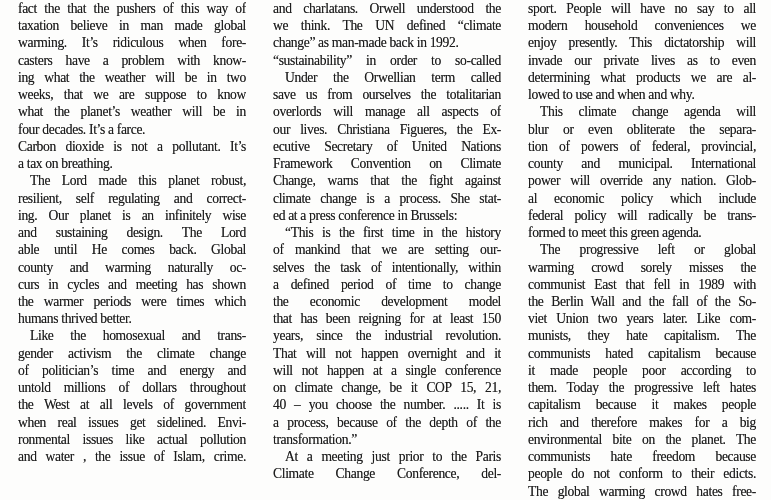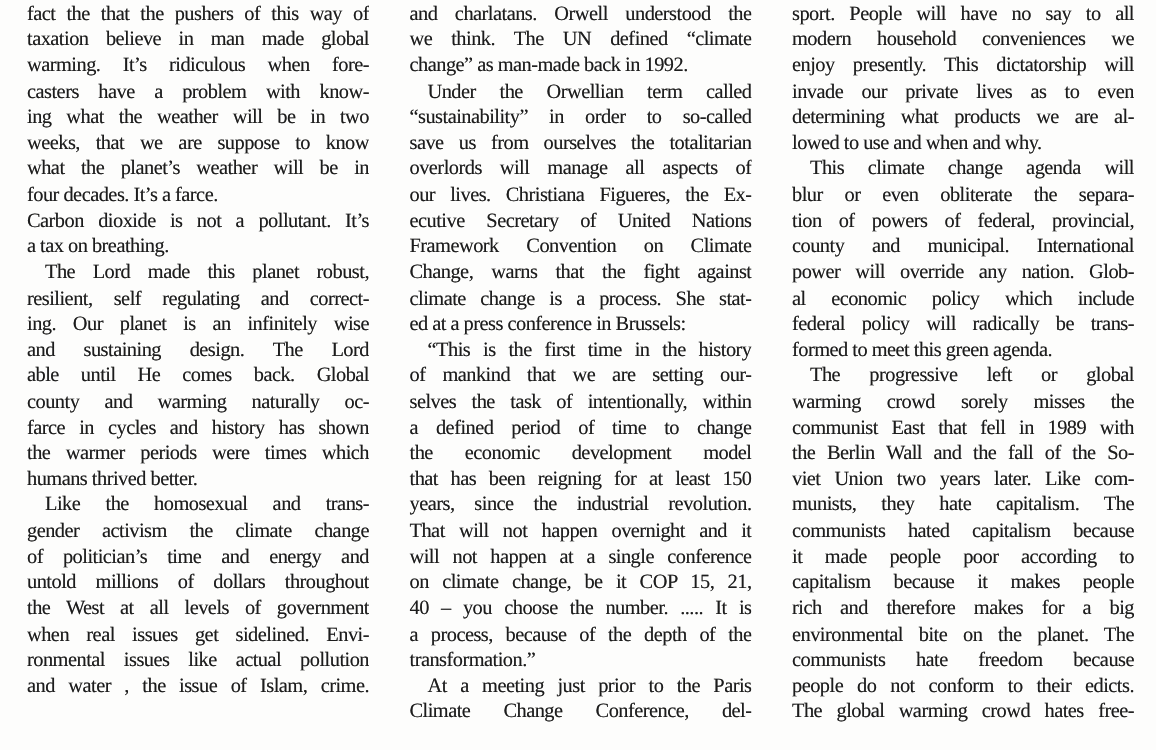--- a/index.html
+++ b/index.html
@@ -55,38 +55,38 @@
       <div class="line">what the planet’s weather will be in</div>
       <div class="line pend">four decades. It’s a farce.</div>
       <div class="line">Carbon dioxide is not a pollutant. It’s</div>
       <div class="line pend">a tax on breathing.</div>
       <div class="line pstart">The Lord made this planet robust,</div>
       <div class="line">resilient, self regulating and correct-</div>
       <div class="line">ing. Our planet is an infinitely wise</div>
       <div class="line">and sustaining design. The Lord</div>
       <div class="line">able until He comes back. Global</div>
       <div class="line">county and warming naturally oc-</div>
-      <div class="line">farce in cycles and history has shown</div>
+      <div class="line">curs in cycles and meeting has shown</div>
       <div class="line">the warmer periods were times which</div>
       <div class="line pend">humans thrived better.</div>
       <div class="line pstart">Like the homosexual and trans-</div>
       <div class="line">gender activism the climate change</div>
       <div class="line">of politician’s time and energy and</div>
       <div class="line">untold millions of dollars throughout</div>
       <div class="line">the West at all levels of government</div>
       <div class="line">when real issues get sidelined. Envi-</div>
       <div class="line">ronmental issues like actual pollution</div>
       <div class="line">and water , the issue of Islam, crime.</div>
     </div>
   <div class="column">
       <div class="line">and charlatans. Orwell understood the</div>
       <div class="line">we think. The UN defined “climate</div>
       <div class="line pend">change” as man-made back in 1992.</div>
+      <div class="line">“sustainability” in order to so-called</div>
       <div class="line pstart">Under the Orwellian term called</div>
-      <div class="line">“sustainability” in order to so-called</div>
       <div class="line">save us from ourselves the totalitarian</div>
       <div class="line">overlords will manage all aspects of</div>
       <div class="line">our lives. Christiana Figueres, the Ex-</div>
       <div class="line">ecutive Secretary of United Nations</div>
       <div class="line">Framework Convention on Climate</div>
       <div class="line">Change, warns that the fight against</div>
       <div class="line">climate change is a process. She stat-</div>
       <div class="line pend">ed at a press conference in Brussels:</div>
       <div class="line pstart">“This is the first time in the history</div>
       <div class="line">of mankind that we are setting our-</div>
@@ -120,20 +120,21 @@
       <div class="line">federal policy will radically be trans-</div>
       <div class="line pend">formed to meet this green agenda.</div>
       <div class="line pstart">The progressive left or global</div>
       <div class="line">warming crowd sorely misses the</div>
       <div class="line">communist East that fell in 1989 with</div>
       <div class="line">the Berlin Wall and the fall of the So-</div>
       <div class="line">viet Union two years later. Like com-</div>
       <div class="line">munists, they hate capitalism. The</div>
       <div class="line">communists hated capitalism because</div>
       <div class="line">it made people poor according to</div>
+      <div class="line">them. Today the progressive left hates</div>
       <div class="line">capitalism because it makes people</div>
       <div class="line">rich and therefore makes for a big</div>
       <div class="line">environmental bite on the planet. The</div>
       <div class="line">communists hate freedom because</div>
       <div class="line">people do not conform to their edicts.</div>
       <div class="line">The global warming crowd hates free-</div>
     </div>
 </div>
 
 </body></html>

